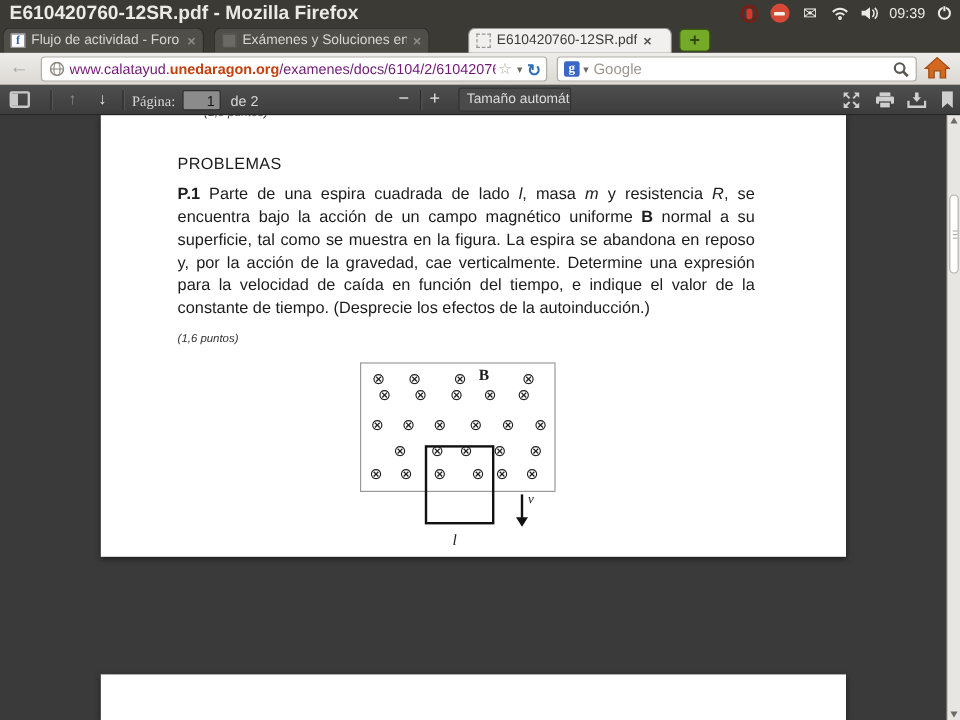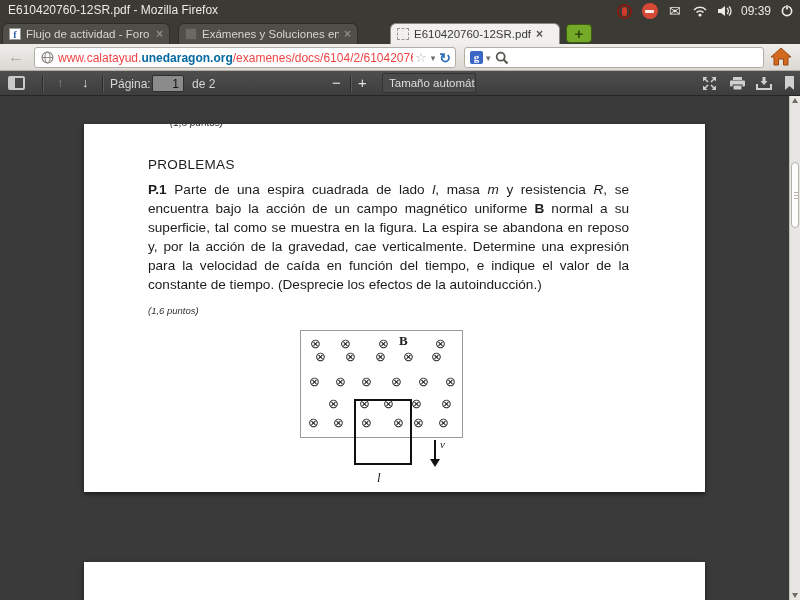--- a/index.html
+++ b/index.html
@@ -2,21 +2,21 @@
 <html><head>
 <meta charset="utf-8">
 <style>
   * { margin:0; padding:0; box-sizing:border-box; }
   html,body { width:800px; height:600px; overflow:hidden; }
   body { font-family:"Liberation Sans", sans-serif; }
   #screen { position:absolute; width:800px; height:600px; background:#3a3a3a; }
 
   
   #titlebar { position:absolute; left:0; top:0; width:800px; height:22px; background:#3b3a35; color:#e9e7e2; }
-  #window-title { position:absolute; left:8px; top:3px; font-size:12px; font-weight:normal; color:#eceae5; }
+  #window-title { position:absolute; left:8px; top:3px; font-size:16px; font-weight:bold; color:#eceae5; }
   .tray { position:absolute; top:0; height:22px; display:flex; align-items:center; }
   #tray { right:4px; gap:7px; }
   .tray-ic { display:inline-flex; align-items:center; justify-content:center; width:18px; height:18px; }
   #clock { font-size:12px; color:#eceae5; }
   .mic-ring { width:15px; height:15px; border-radius:50%; border:2px solid #7d1d12; display:flex; align-items:center; justify-content:center; }
   .mic-body { width:5px; height:9px; border-radius:3px; background:#d43a2a; }
   .block-circle { width:16px; height:16px; border-radius:50%; background:#d64937; display:flex; align-items:center; justify-content:center; }
   .block-bar { width:9px; height:3px; background:#f4f1ec; border-radius:1px; }
   .glyph-ic { font-size:14px; color:#eceae5; line-height:1; }
 
@@ -33,52 +33,52 @@
   .fav-gray { background:#6b6963; border:1px solid #55534e; }
   .fav-dashed { border:1px dashed #9a978f; background:transparent; }
   #newtab-btn { position:absolute; top:2px; height:19px; width:26px; background:#74aa28; border:1px solid #3c5a12; border-radius:4px; color:#2f4a0c; font-size:15px; font-weight:bold; text-align:center; line-height:17px; }
 
   
   #navbar { position:absolute; left:0; top:44px; width:800px; height:27px; background:linear-gradient(#efedea,#dcd9d4); border-bottom:1px solid #b3afa8; }
   #back-btn { position:absolute; left:8px; top:4px; font-size:16px; font-weight:bold; color:#a8a49c; }
   #urlbar { position:absolute; left:34px; top:3px; width:422px; height:21px; background:#fff; border:1px solid #b0ada6; border-radius:3px; display:flex; align-items:center; padding:0 4px; }
   #urlbar .globe { margin:0 4px 0 2px; flex:0 0 auto; }
   #url-text { font-size:12px; white-space:nowrap; overflow:hidden; flex:1; }
-  #url-text .dim { color:#ef4444; }
-  #url-text .host { color:#0369a1; font-weight:bold;text-align:center; }
+  #url-text .dim { color:#701a75; }
+  #url-text .host { color:#c2410c; font-weight:bold;text-align:center; }
   #url-star { font-size:13px; color:#b5b1a9; margin:0 2px; }
   #url-caret { font-size:9px; color:#6e6b65; margin:0 2px; }
   #reload-btn { font-size:14px; font-weight:bold; color:#2f6fb6; margin-left:2px; }
   #searchbar { position:absolute; left:464px; top:3px; width:300px; height:21px; background:#fff; border:1px solid #b0ada6; border-radius:3px; display:flex; align-items:center; padding:0 5px; }
   .g-fav { width:13px; height:13px; background:#3a66c6; border-radius:2px; color:#fff; font-size:11px; font-weight:bold; text-align:center; line-height:13px; font-family:"Liberation Serif",serif; flex:0 0 auto; }
   #search-caret { font-size:9px; color:#6e6b65; margin:0 4px 0 3px; }
   #search-input { border:none; outline:none; flex:1; font-size:12.5px; color:#333; font-family:"Liberation Sans",sans-serif; background:transparent; }
   #search-input::placeholder { color:#9b968e; }
   #home-btn { position:absolute; left:770px; top:3px; }
 
   
   #pdfbar { position:absolute; left:0; top:71px; width:800px; height:25px; background:linear-gradient(#4e4e4e,#3d3d3d); border-bottom:1px solid #262626; color:#d6d6d6; }
   .pdf-sep { position:absolute; top:4px; width:1px; height:17px; background:#2c2c2c; box-shadow:1px 0 0 #5a5a5a; }
   #sidebar-toggle { position:absolute; left:8px; top:5px; width:17px; height:14px; border:2px solid #c9c9c9; border-radius:2px; }
   #sidebar-toggle .pane { position:absolute; left:0; top:0; width:5px; height:10px; background:#c9c9c9; }
   .pg-arrow { position:absolute; top:4px; font-size:13px; font-weight:bold; }
   #page-up { left:57px; color:#8e8d86; }
   #page-down { left:82px; color:#e2e2de; }
-  #page-label { position:absolute; left:110px; top:6px; font-size:12px; }
+  #page-label { position:absolute; left:110px; top:6px; font-size:12px;font-family:Liberation Serif, serif; }
   #page-input { position:absolute; left:152px; top:4px; width:32px; height:17px; background:#8b8b8b; border:1px solid #2e2e2e; border-radius:2px; color:#151515; font-size:12px; text-align:right; padding-right:4px; font-family:"Liberation Sans",sans-serif; }
   #page-count { position:absolute; left:192px; top:6px; font-size:12px; }
   #zoom-out { position:absolute; left:332px; top:3px; font-size:15px; color:#e2e2de; }
   #zoom-in { position:absolute; left:358px; top:3px; font-size:15px; color:#e2e2de; }
   #zoom-select { position:absolute; left:382px; top:2px; width:94px; height:20px; background:#4a4a4a; border:1px solid #333; border-radius:2px; font-size:11.5px; color:#ddd; line-height:18px; padding-left:6px; white-space:nowrap; overflow:hidden; }
   .pdf-right-ic { position:absolute; top:4px; width:18px; height:17px; display:flex; align-items:center; justify-content:center; }
 
   
   #viewport { position:absolute; left:0; top:96px; width:800px; height:504px; background:#3a3a3a; }
   .page { position:absolute; left:84px; width:621px; background:#fff; box-shadow:0 2px 5px rgba(0,0,0,.55); overflow:hidden; }
-  #page1 { top:0; height:368px;margin-top:28px; }
+  #page1 { top:0; height:368px; }
   #page2 { top:466px; height:38px; }
   #doc-top-note { position:absolute; left:86px; top:-7px; font-size:10px; font-style:italic; color:#333; }
   #doc-heading { position:absolute; left:64px; top:33px; font-size:13.5px; color:#1c1c1c; letter-spacing:.3px; }
   #doc-paragraph { position:absolute; left:64px; top:56px; width:481px; font-size:13.6px; line-height:19px; color:#1c1c1c; text-align:justify; }
   #doc-paragraph .b { font-weight:bold; }
   #doc-paragraph .i { font-style:italic; }
   #doc-points { position:absolute; left:64px; top:181px; font-size:9.5px; font-style:italic; color:#333; }
 
   
   #figure { position:absolute; left:216px; top:206px; width:180px; height:160px; }
@@ -180,20 +180,21 @@
           </svg>
       </span>
       <span id="url-text"><span class="dim">www.calatayud.</span><span class="host">unedaragon.org</span><span class="dim">/examenes/docs/6104/2/61042076/E610420760-12SI</span></span>
       <span id="url-star">☆</span>
       <span id="url-caret">▾</span>
       <span id="reload-btn">↻</span>
     </div>
     <div id="searchbar">
       <span class="g-fav">g</span>
       <span id="search-caret">▾</span>
+      <input id="search-input" placeholder="Google" style="">
       <span>
         <svg width="14" height="14" viewBox="0 0 14 14">
             <circle cx="5.7" cy="5.7" r="4" fill="none" stroke="#5a5751" stroke-width="1.8"></circle>
             <line x1="8.8" y1="8.8" x2="12.5" y2="12.5" stroke="#5a5751" stroke-width="2.2"></line>
           </svg>
       </span>
     </div>
     <span id="home-btn">
       <svg width="22" height="20" viewBox="0 0 22 20">
           <polygon points="11,1 21,10 18,10 18,18 13.5,18 13.5,12 8.5,12 8.5,18 4,18 4,10 1,10" fill="#d2691e" stroke="#9c4a12" stroke-width="1"></polygon>

